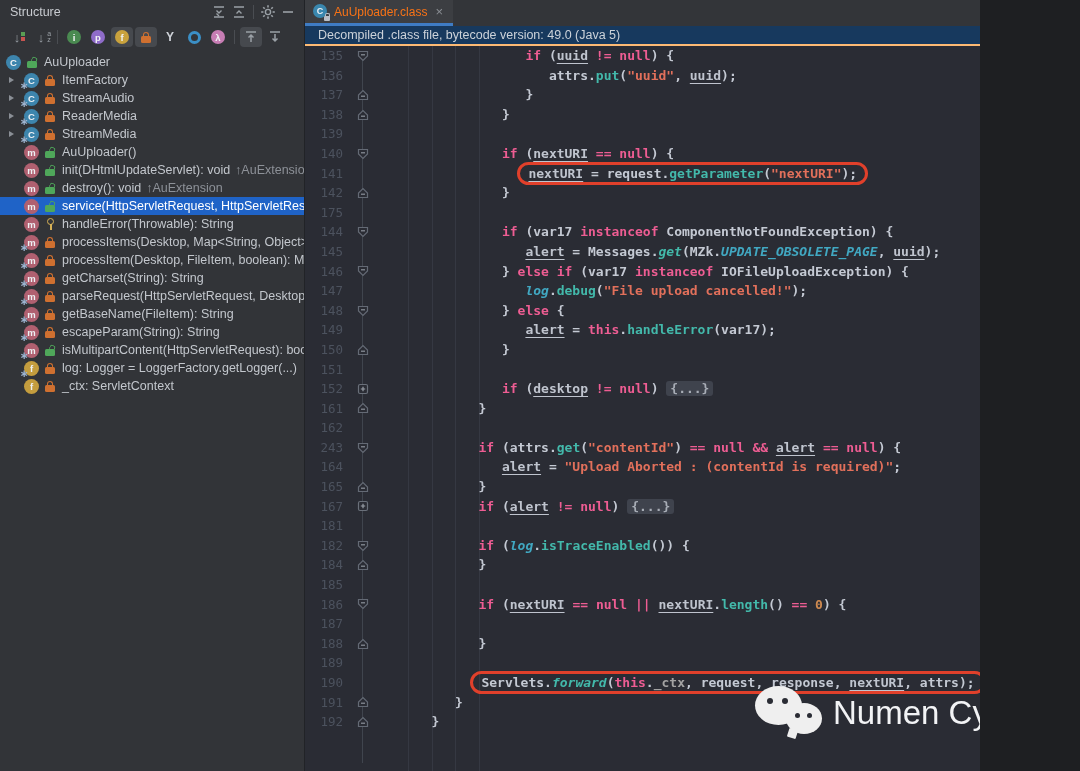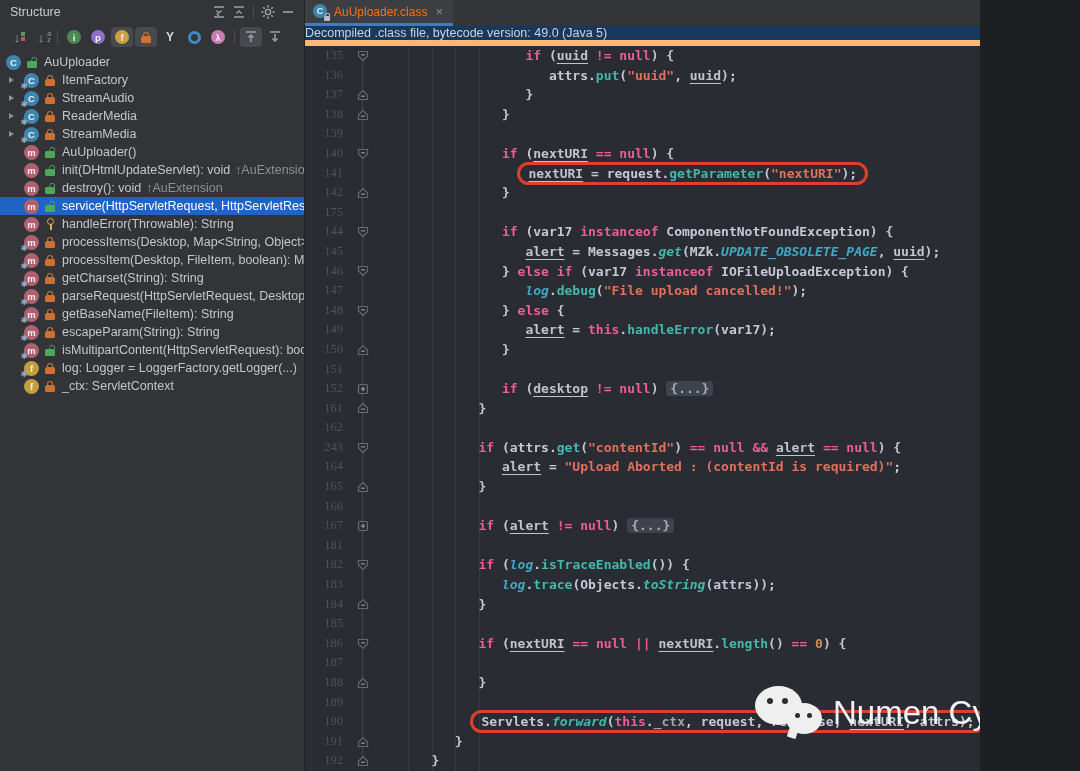--- a/index.html
+++ b/index.html
@@ -66,31 +66,31 @@
   .tab-label { color:#f97316; font-size:12px; }
   .tab-close { color:#8a8e94; font-size:13px; margin-left:2px; }
   .clsfile { position:relative; width:15px; height:15px; }
   .clsfile .c { width:14px; height:14px; border-radius:50%; background:#3a87ae; color:#eef1f4;
                 font-size:9px; font-weight:bold; display:flex; align-items:center; justify-content:center; }
   .clsfile .lk { position:absolute; right:-2px; bottom:-2px; width:6px; height:5px; background:#b9bec6;
                  border-radius:1px; }
   .clsfile .lk::before { content:""; position:absolute; top:-3px; left:1px; width:3px; height:3px;
                  border:1px solid #b9bec6; border-bottom:none; border-radius:2px 2px 0 0; }
 
-  .banner { height:20px; background:#17395e; border-bottom:6px solid #fdba74;
-            display:flex; align-items:center; flex:none; }
+  .banner { height:20px; background:#17395e; border-bottom:2px solid #fdba74;
+            display:flex; align-items:center; padding-left:13px; flex:none; }
   .banner span { color:#ccd2d9; font-size:12.5px; }
 
   
   .editor { flex:1; background:#2a2c34; position:relative; overflow:hidden;
             font-family:"DejaVu Sans Mono", monospace; font-size:13px; font-weight:bold; }
   .guide { position:absolute; top:0; bottom:0; width:1px; background:#353842; }
   .foldline { position:absolute; width:1px; background:#40454e; left:57px; }
   .row { height:19.6px; line-height:19.6px; display:flex; white-space:pre; position:relative; }
-  .lnum { width:38px; text-align:right; color:#4c525e; font-size:12.5px; font-weight:normal; flex:none;font-family:Liberation Serif, serif; }
+  .lnum { width:38px; text-align:right; color:#4c525e; font-size:12.5px; font-weight:normal; flex:none; }
   .fcell { width:40px; flex:none; display:flex; align-items:center; justify-content:center; position:relative; z-index:1; }
   .codetext { padding-left:25px; }
   .cp { color:#c4c9d3; } .ck { color:#ee5d93; } .cs { color:#e2705b; }
   .cm { color:#43b9ab; } .cms { color:#43b9ab; font-style:italic; }
   .cfs { color:#41a8c2; font-style:italic; } .cf { color:#a3a3a3; } .cn { color:#cf8a50; }
   .cu { color:#bfc4ce; text-decoration:underline; text-underline-offset:3px; text-decoration-thickness:1px; }
   .cfold { background:#3f434d; color:#a8adb6; border-radius:3px; padding:0 4px; }
   .boxed { position:relative; z-index:2; border:3px solid #e0402b; border-radius:13px;
            padding:1px 8px; margin:-1px -8px; }
 
@@ -521,31 +521,29 @@
           <div class="row"><span class="lnum">162</span><span class="fcell"></span><span class="codetext"><span></span></span></div>
           <div class="row"><span class="lnum">243</span><span class="fcell"><svg width="12" height="12">
                 <polygon points="1.5,1.5 10.5,1.5 10.5,6 6,10.5 1.5,6" fill="#2a2c34" stroke="#646a75" stroke-width="1.2"></polygon>
                 <line x1="4" y1="4.8" x2="8" y2="4.8" stroke="#8d939c" stroke-width="1.2"></line>
               </svg></span><span class="codetext">         <span><span class="ck">if</span><span class="cp"> (attrs.</span><span class="cm">get</span><span class="cp">(</span><span class="cs">"contentId"</span><span class="cp">) </span><span class="ck">==</span><span class="cp"> </span><span class="ck">null</span><span class="cp"> </span><span class="ck">&amp;&amp;</span><span class="cp"> </span><span class="cu">alert</span><span class="cp"> </span><span class="ck">==</span><span class="cp"> </span><span class="ck">null</span><span class="cp">) {</span></span></span></div>
           <div class="row"><span class="lnum">164</span><span class="fcell"></span><span class="codetext">            <span><span class="cu">alert</span><span class="cp"> = </span><span class="cs">"Upload Aborted : (contentId is required)"</span><span class="cp">;</span></span></span></div>
           <div class="row"><span class="lnum">165</span><span class="fcell"><svg width="12" height="12">
                 <polygon points="1.5,10.5 10.5,10.5 10.5,6 6,1.5 1.5,6" fill="#2a2c34" stroke="#646a75" stroke-width="1.2"></polygon>
                 <line x1="4" y1="7.2" x2="8" y2="7.2" stroke="#8d939c" stroke-width="1.2"></line>
               </svg></span><span class="codetext">         <span><span class="cp">}</span></span></span></div>
-          <div class="row"><span class="lnum">166</span><span class="fcell"></span><span class="codetext"><span></span></span></div>
           <div class="row"><span class="lnum">167</span><span class="fcell"><svg width="12" height="12">
                 <rect x="1.5" y="1.5" width="9" height="9" rx="1.5" fill="#2a2c34" stroke="#6a707a" stroke-width="1.2"></rect>
                 <path d="M6 3.8v4.4M3.8 6h4.4" stroke="#9aa0a8" stroke-width="1.2"></path>
               </svg></span><span class="codetext">         <span><span class="ck">if</span><span class="cp"> (</span><span class="cu">alert</span><span class="cp"> </span><span class="ck">!=</span><span class="cp"> </span><span class="ck">null</span><span class="cp">) </span><span class="cfold">{...}</span></span></span></div>
           <div class="row"><span class="lnum">181</span><span class="fcell"></span><span class="codetext"><span></span></span></div>
           <div class="row"><span class="lnum">182</span><span class="fcell"><svg width="12" height="12">
                 <polygon points="1.5,1.5 10.5,1.5 10.5,6 6,10.5 1.5,6" fill="#2a2c34" stroke="#646a75" stroke-width="1.2"></polygon>
                 <line x1="4" y1="4.8" x2="8" y2="4.8" stroke="#8d939c" stroke-width="1.2"></line>
               </svg></span><span class="codetext">         <span><span class="ck">if</span><span class="cp"> (</span><span class="cfs">log</span><span class="cp">.</span><span class="cm">isTraceEnabled</span><span class="cp">()) {</span></span></span></div>
-          <div class="row"><span class="lnum">183</span><span class="fcell"></span><span class="codetext">            <span><span class="cfs">log</span><span class="cp">.</span><span class="cm">trace</span><span class="cp">(Objects.</span><span class="cms">toString</span><span class="cp">(attrs));</span></span></span></div>
           <div class="row"><span class="lnum">184</span><span class="fcell"><svg width="12" height="12">
                 <polygon points="1.5,10.5 10.5,10.5 10.5,6 6,1.5 1.5,6" fill="#2a2c34" stroke="#646a75" stroke-width="1.2"></polygon>
                 <line x1="4" y1="7.2" x2="8" y2="7.2" stroke="#8d939c" stroke-width="1.2"></line>
               </svg></span><span class="codetext">         <span><span class="cp">}</span></span></span></div>
           <div class="row"><span class="lnum">185</span><span class="fcell"></span><span class="codetext"><span></span></span></div>
           <div class="row"><span class="lnum">186</span><span class="fcell"><svg width="12" height="12">
                 <polygon points="1.5,1.5 10.5,1.5 10.5,6 6,10.5 1.5,6" fill="#2a2c34" stroke="#646a75" stroke-width="1.2"></polygon>
                 <line x1="4" y1="4.8" x2="8" y2="4.8" stroke="#8d939c" stroke-width="1.2"></line>
               </svg></span><span class="codetext">         <span><span class="ck">if</span><span class="cp"> (</span><span class="cu">nextURI</span><span class="cp"> </span><span class="ck">==</span><span class="cp"> </span><span class="ck">null</span><span class="cp"> </span><span class="ck">||</span><span class="cp"> </span><span class="cu">nextURI</span><span class="cp">.</span><span class="cm">length</span><span class="cp">() </span><span class="ck">==</span><span class="cp"> </span><span class="cn">0</span><span class="cp">) {</span></span></span></div>
           <div class="row"><span class="lnum">187</span><span class="fcell"></span></div>

